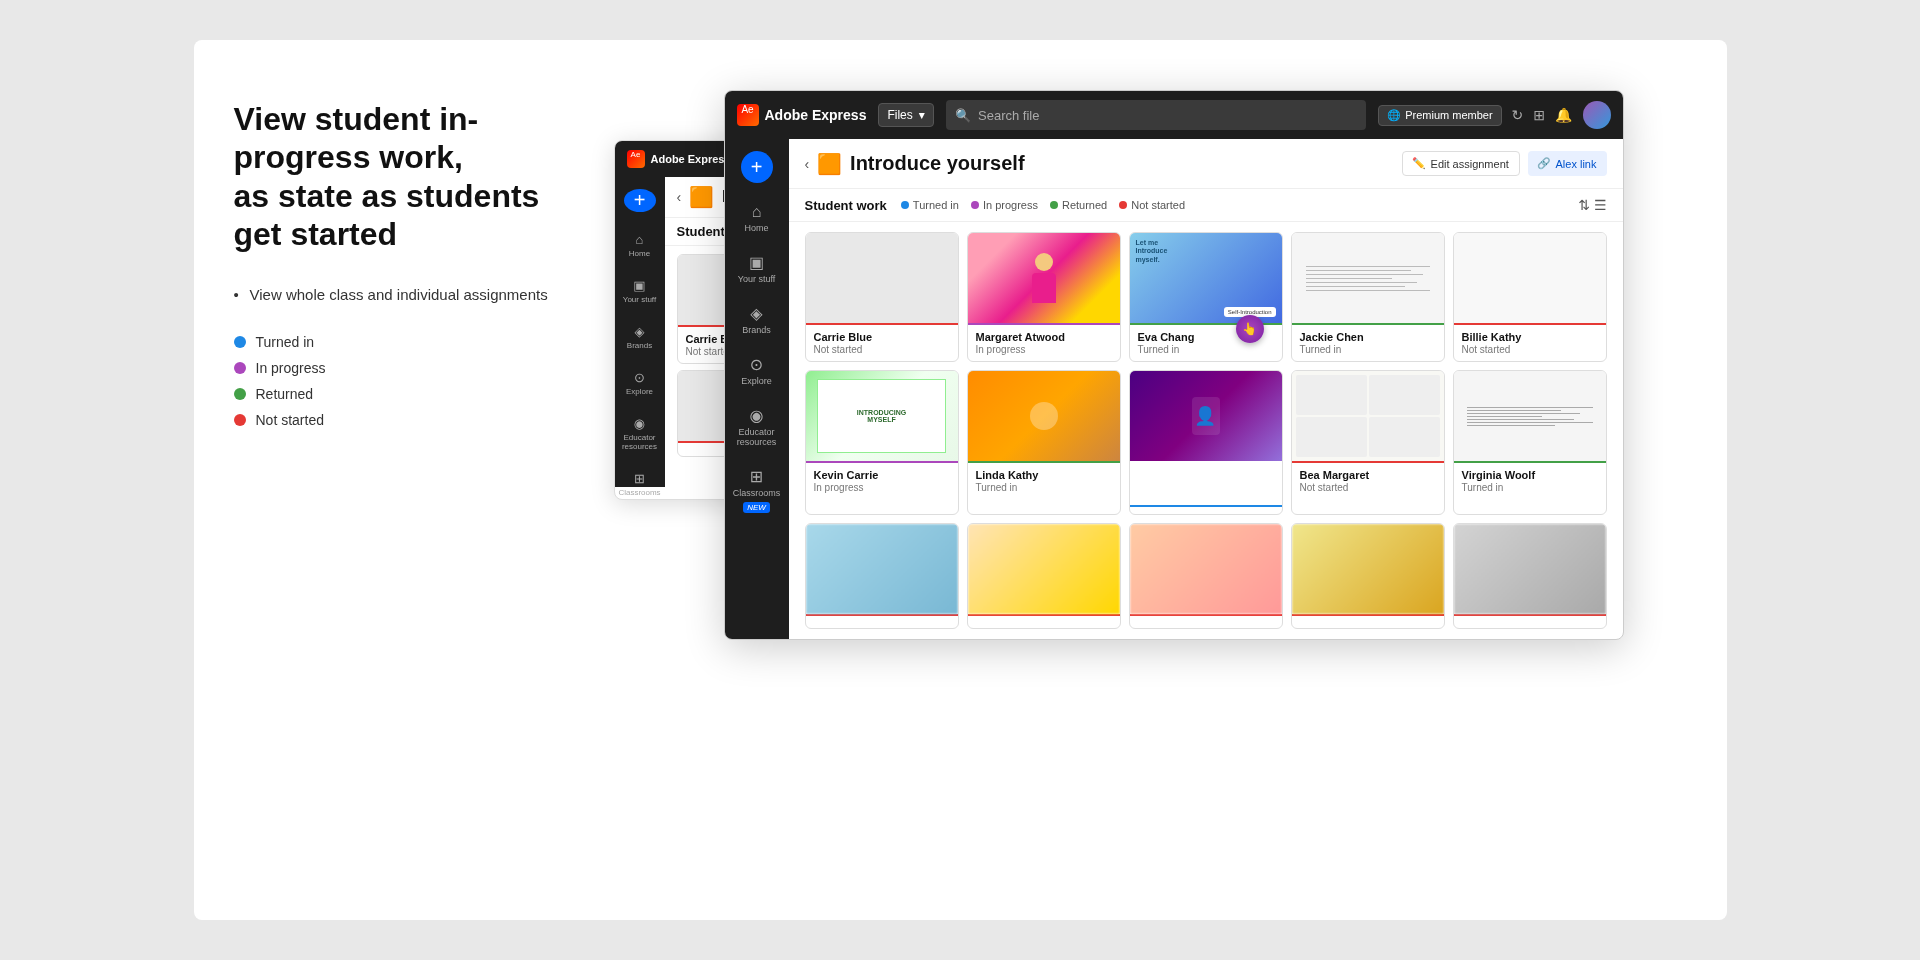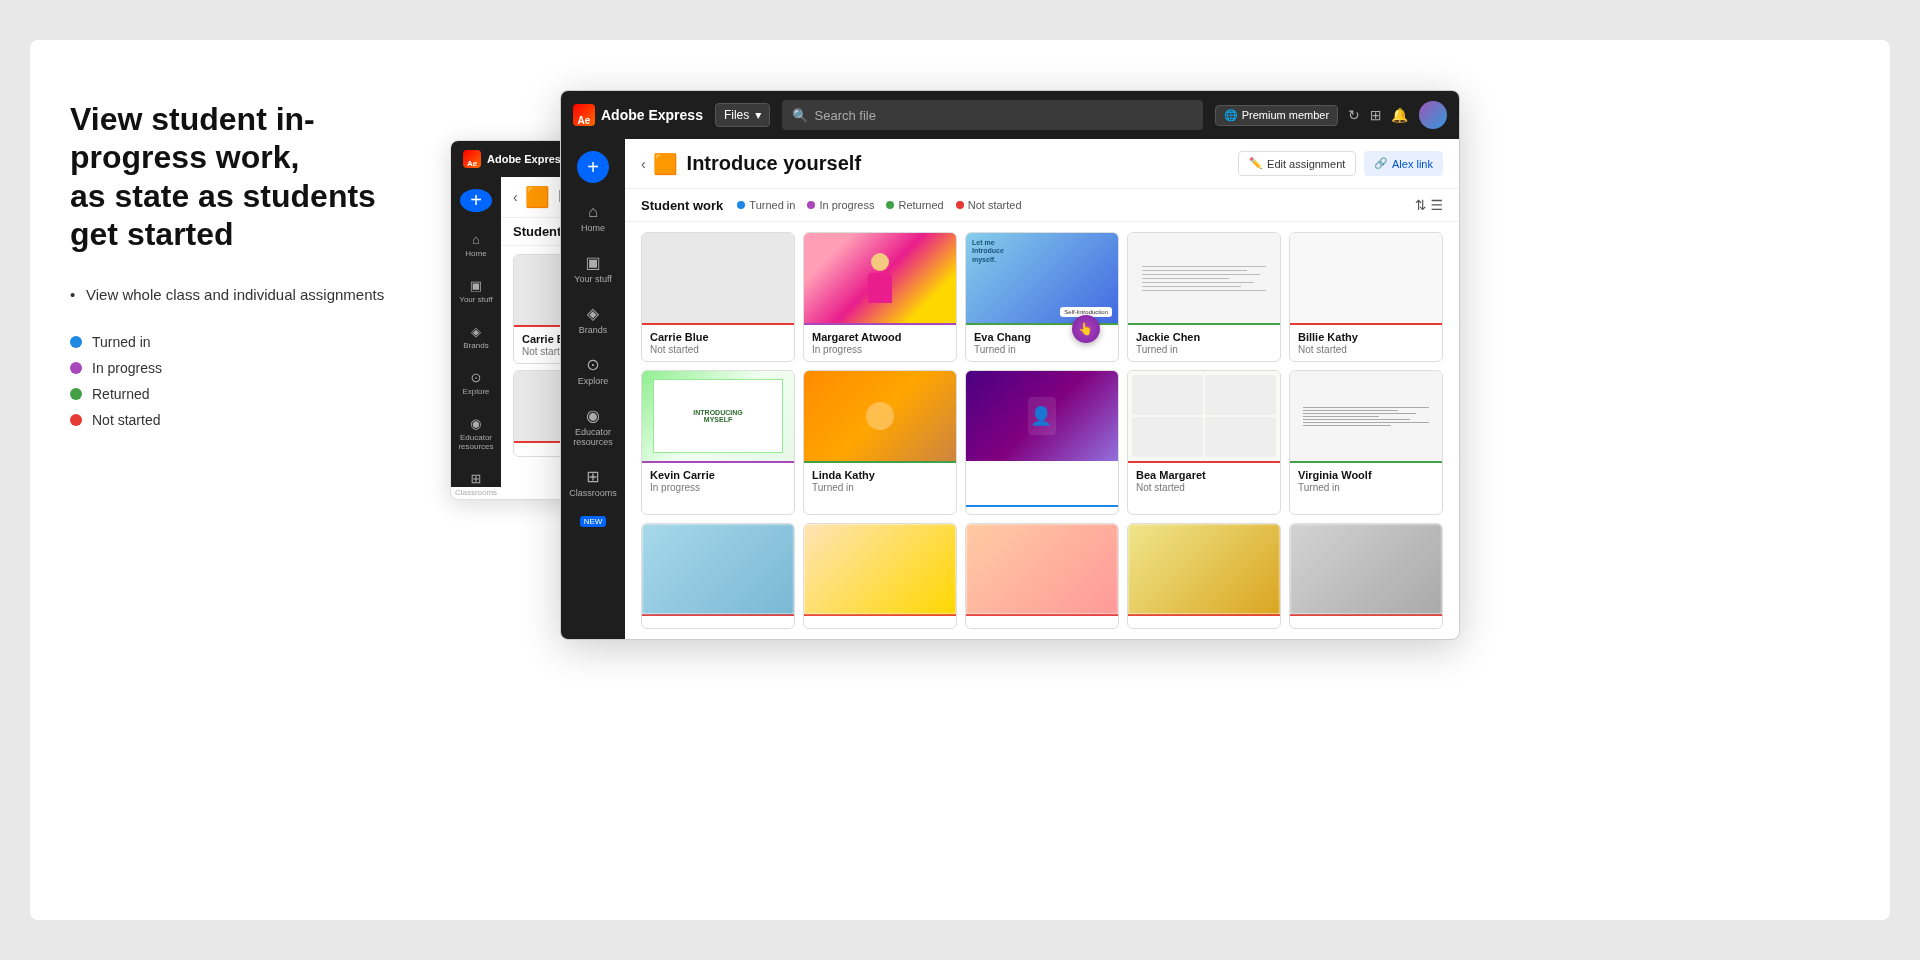--- a/index.html
+++ b/index.html
@@ -8,21 +8,21 @@
       font-family: -apple-system, BlinkMacSystemFont, 'Segoe UI', sans-serif;
       width: 1920px;
       height: 960px;
       overflow: hidden;
       display: flex;
       align-items: center;
       justify-content: center;
     }
     .page-container {
       background: white;
-      width: 1860px;
+      width: 1533px;
       height: 880px;
       border-radius: 8px;
       display: flex;
       position: relative;
       padding: 50px 40px;
       gap: 40px;
     }
     
     .left-panel {
       width: 340px;
@@ -120,25 +120,25 @@
       color: white;
       font-size: 14px;
       font-weight: 600;
     }
     .adobe-logo {
       width: 22px;
       height: 22px;
       background: linear-gradient(135deg, #ff0000, #ff6b00);
       border-radius: 4px;
       display: flex;
-      align-items: flex-end;
+      align-items: flex-start;
       justify-content: center;
       color: white;
       font-size: 10px;
-      font-weight: 700;
+      font-weight: 400;
     }
     .files-dropdown {
       background: #3a3a3a;
       border: 1px solid #555;
       border-radius: 4px;
       color: white;
       font-size: 12px;
       padding: 4px 8px;
       display: flex;
       align-items: center;
@@ -233,21 +233,22 @@
       font-size: 20px;
       cursor: pointer;
       margin-bottom: 8px;
     }
     .new-badge {
       background: #0066ff;
       color: white;
       font-size: 8px;
       padding: 1px 4px;
       border-radius: 3px;
-      margin-top: 16px;
+      margin-top: 2px;
+      font-style: italic;
     }
     
     .main-content {
       flex: 1;
       overflow: hidden;
       display: flex;
       flex-direction: column;
     }
     
     .assignment-header {

